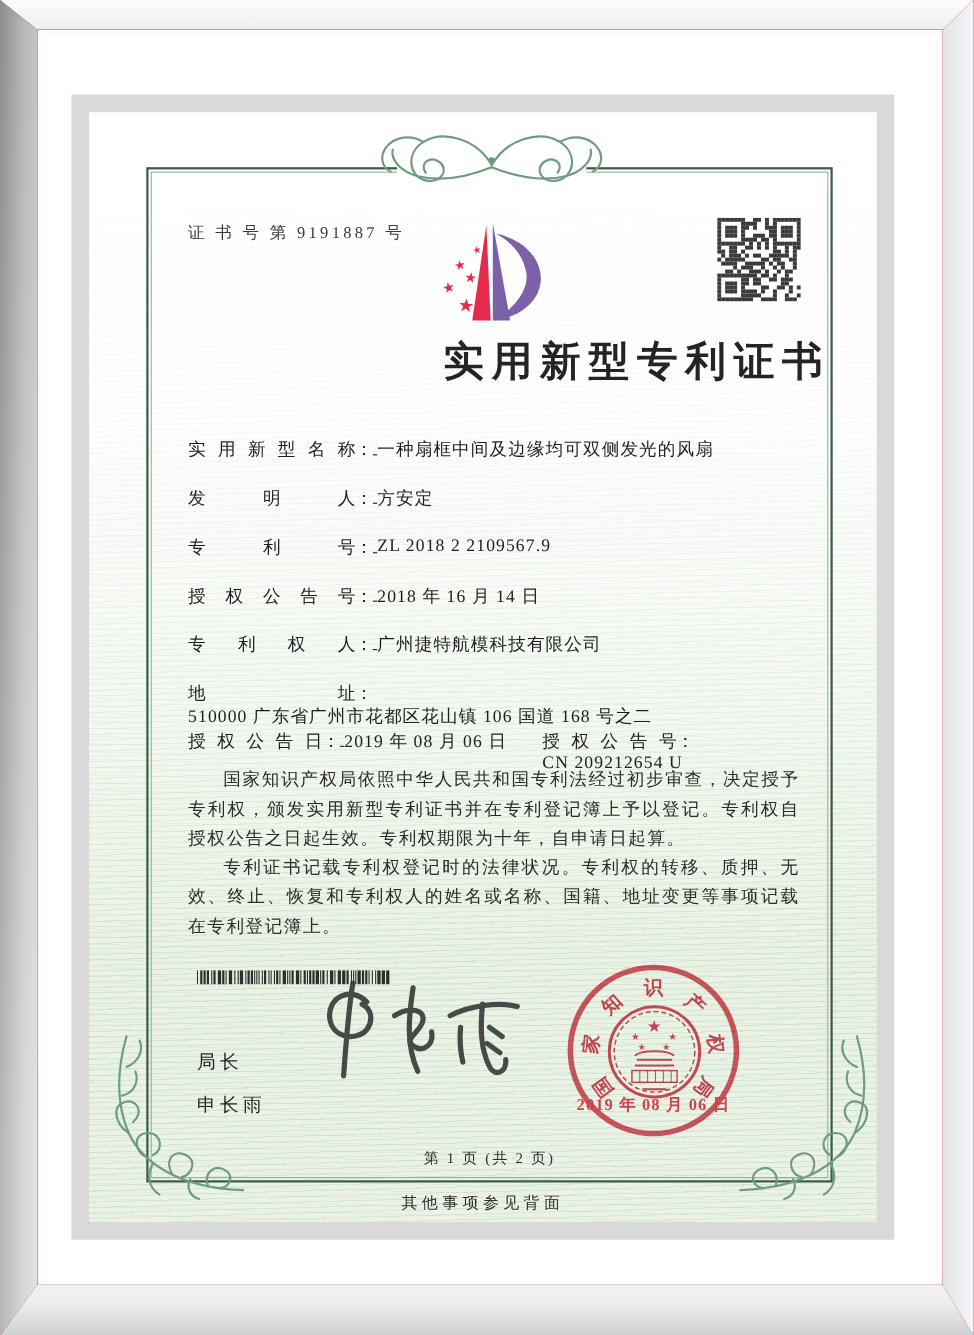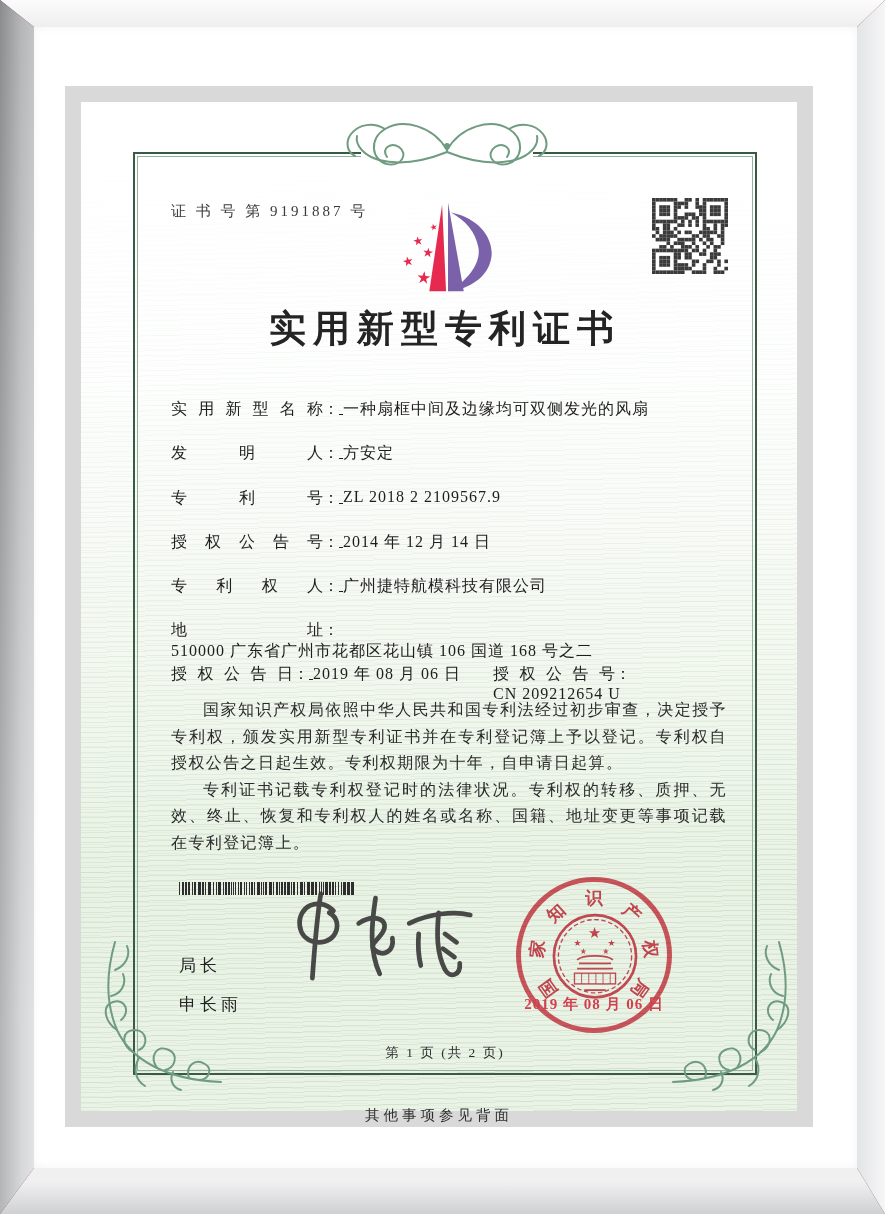--- a/index.html
+++ b/index.html
@@ -28,21 +28,21 @@
      -webkit-mask-image:linear-gradient(180deg,rgba(0,0,0,0) 6%,rgba(0,0,0,.45) 42%,#000 78%);
              mask-image:linear-gradient(180deg,rgba(0,0,0,0) 6%,rgba(0,0,0,.45) 42%,#000 78%);}
   
   .cert-border{position:absolute;left:52px;top:50px;width:624px;height:923px;border:2px solid #3a5a45;}
   .cert-border-inner{position:absolute;inset:2px;border:1px solid #93b29d;pointer-events:none;}
   .orn{position:absolute;color:#6f9c80;}
   
   .cert-no{position:absolute;left:36px;top:48px;font-size:15px;letter-spacing:3px;color:#3a3a3a;}
   .logo{position:absolute;left:255px;top:44px;width:118px;height:100px;}
   .qr{position:absolute;left:517px;top:44px;width:76px;height:76px;}
-  .cert-title{position:absolute;left:0;right:0;top:150px;text-align:center;font-size:37px;font-weight:bold;
+  .cert-title{position:absolute;left:0;right:0;top:150px;text-align:right;font-size:37px;font-weight:bold;
               letter-spacing:7px;color:#242424;font-family:Liberation Mono, monospace;}
   .frow{position:absolute;left:36px;right:30px;height:22px;font-size:16px;color:#1e1e1e;text-decoration:underline;}
   .flabel{display:inline-block;width:152px;text-align:justify;text-align-last:justify;vertical-align:top;}
   .fcolon{display:inline-block;vertical-align:top;}
   .fvalue{display:inline-block;letter-spacing:1px;vertical-align:top;white-space:nowrap;}
   .grant-right{position:absolute;left:322px;top:0;}
   .grant-right .flabel{width:122px;}
   .paras{position:absolute;left:36px;top:543px;width:556px;font-size:16px;line-height:26.5px;
          letter-spacing:1.4px;color:#2b2b2b;text-align:justify;}
   .paras p{margin:0;text-indent:2em;}
@@ -54,21 +54,21 @@
   .seal{position:absolute;left:381px;top:723px;width:156px;height:156px;border-radius:50%;
         border:5px solid rgba(214,65,80,.88);mix-blend-mode:multiply;}
   .seal-ring{position:absolute;inset:0;}
   .seal-ring span{position:absolute;left:50%;top:50%;font-size:17.5px;font-weight:bold;
                   color:rgba(210,58,74,.92);font-family:"Liberation Sans","DejaVu Sans",sans-serif;}
   .emblem{position:absolute;left:28px;top:26px;width:92px;height:100px;}
   .seal-date{position:absolute;left:359px;top:841px;width:200px;text-align:center;font-size:15px;
              font-weight:bold;letter-spacing:1px;color:#d23f4d;}
   .page-note{position:absolute;left:0;right:0;top:890px;text-align:center;font-size:13.5px;
              letter-spacing:2px;color:#2e2e2e;}
-  .back-note{position:absolute;left:0;right:0;top:1004px;text-align:center;font-size:14.5px;
+  .back-note{position:absolute;left:0;right:0;top:982px;text-align:center;font-size:14.5px;
              letter-spacing:4px;color:#2e2e2e;}
 </style>
 </head>
 <body>
 
 <div id="stage">
 
   <div class="frame-face"></div>
   <div class="fs f-top"></div>
   <div class="fs f-right"></div>
@@ -398,21 +398,21 @@
       <div class="frow" style="top:289px">
         <span class="flabel">发明人</span><span class="fcolon">：</span>
         <span class="fvalue">方安定</span>
       </div>
       <div class="frow" style="top:334px">
         <span class="flabel">专利号</span><span class="fcolon">：</span>
         <span class="fvalue">ZL 2018 2 2109567.9</span>
       </div>
       <div class="frow" style="top:378px">
         <span class="flabel">授权公告号</span><span class="fcolon">：</span>
-        <span class="fvalue">2014 年 12 月 14 日</span>
+        <span class="fvalue">2018 年 16 月 14 日</span>
       </div>
       <div class="frow" style="top:422px">
         <span class="flabel">专利权人</span><span class="fcolon">：</span>
         <span class="fvalue">广州捷特航模科技有限公司</span>
       </div>
       <div class="frow" style="top:466px">
         <span class="flabel">地址</span><span class="fcolon">：</span>
         <span class="fvalue">510000 广东省广州市花都区花山镇 106 国道 168 号之二</span>
       </div>
       <div class="frow" style="top:510px">

